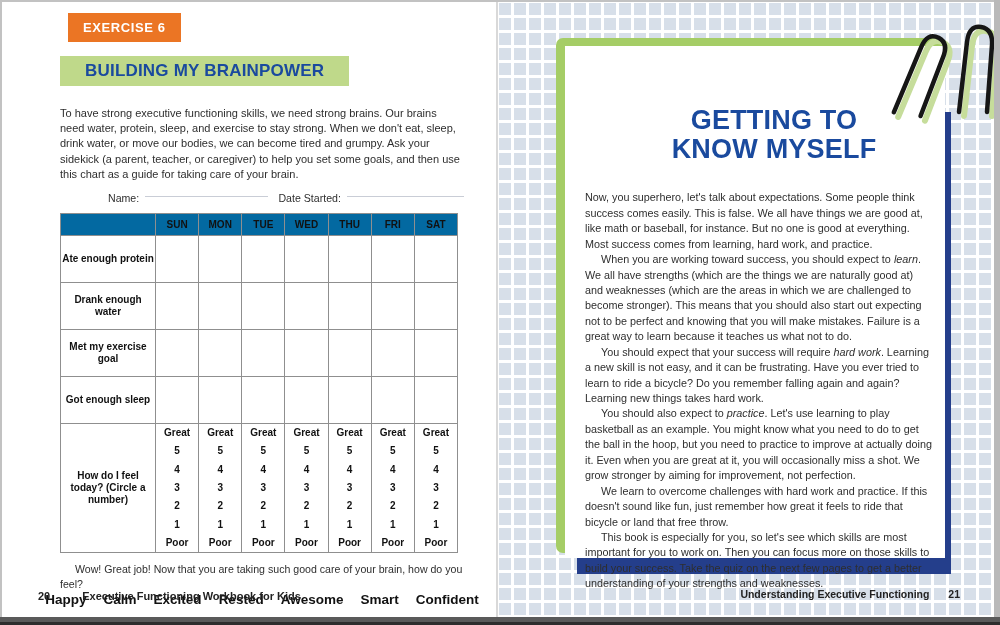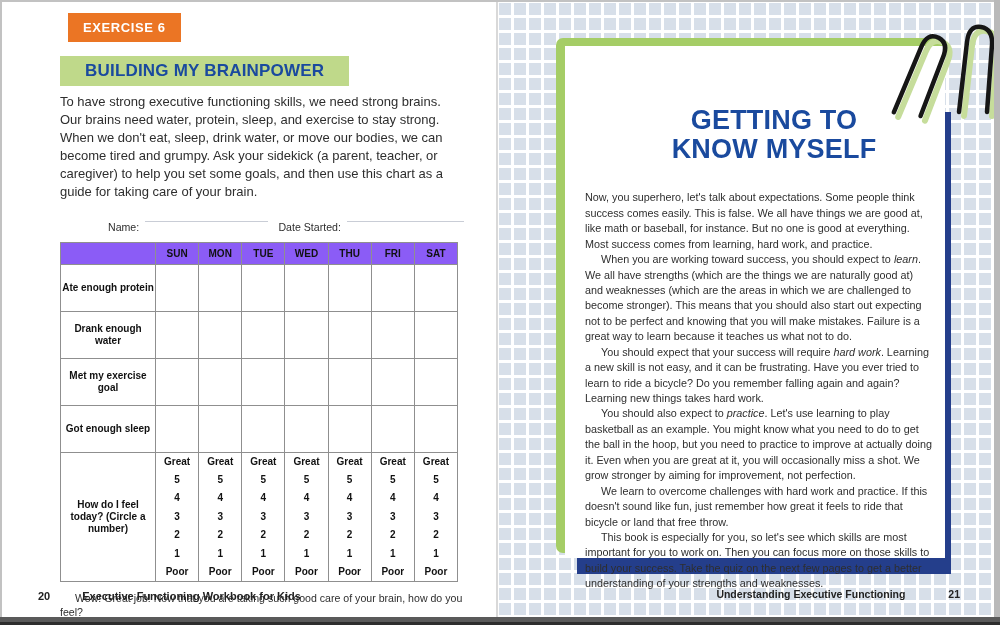--- a/index.html
+++ b/index.html
@@ -11,29 +11,29 @@
   .spine{position:absolute;left:496px;top:2px;width:2px;height:615px;background:#d9d9d9;}
 
   
   .page-left{position:absolute;left:8px;top:4px;width:488px;height:610px;background:#fff;}
   .left-content{position:absolute;left:52px;top:0;width:404px;}
   .badge{display:inline-block;margin:9px 16px 0 8px;padding:7px 15px;background:#EB7524;
          color:#fff;font-weight:800;font-size:13px;letter-spacing:.6px;}
   .sec-title-wrap{margin-top:14px;}
   .sec-title{display:inline-block;background:#BFD98A;color:#1A4A9E;font-weight:800;
              font-size:17px;letter-spacing:.2px;padding:5px 25px;}
-  .intro{margin-top:7px;font-size:13px;line-height:1.38;color:#2e2e2e;}
-  .name-row{display:flex;align-items:flex-start;margin-top:20px;font-size:10.6px;color:#2e2e2e;padding-left:48px;}
+  .intro{margin-top:20px;font-size:11px;line-height:1.38;color:#2e2e2e;}
+  .name-row{display:flex;align-items:center;margin-top:10px;font-size:10.6px;color:#2e2e2e;padding-left:48px;}
   .fill-line{flex:1;border-bottom:1.4px solid #c9cdd6;margin:0 10px 2px 6px;}
   .fill-line.short{flex:.95;margin-right:0;}
 
   table.chart{border-collapse:collapse;table-layout:fixed;width:398px;margin-top:9px;}
   table.chart td,table.chart th{border:1px solid #8f8f8f;padding:0;text-align:center;vertical-align:middle;}
   table.chart col.lab{width:95px;}
-  .dow{background:#8b5cf6;height:21px;font-size:10px;font-weight:800;color:#111;}
+  .dow{background:#0369a1;height:21px;font-size:10px;font-weight:800;color:#111;}
   .goal-row td{height:46px;}
   .goal-label{font-size:10px;font-weight:800;color:#111;line-height:1.15;padding:2px;}
   .feel-row td{height:128px;}
   .feel-label{font-size:10px;font-weight:800;color:#111;line-height:1.2;padding:2px;}
   .scale-stack{display:flex;flex-direction:column;justify-content:space-between;height:100%;}
   .scale-item{font-size:10px;font-weight:800;color:#111;line-height:17.5px;}
 
   .outro{margin-top:9px;font-size:10.6px;line-height:1.4;color:#2e2e2e;text-indent:15px;}
   .feelings{display:flex;justify-content:center;gap:17px;margin-top:0;
             font-size:13.5px;font-weight:800;color:#111;}
@@ -50,21 +50,21 @@
   .sheet-green{position:absolute;left:58px;top:36px;width:388px;height:515px;background:#A5CD66;border-radius:7px;}
   .card{position:absolute;left:67px;top:44px;width:380px;height:512px;background:#fff;}
   .card-title{margin-top:60px;text-align:center;color:#1A4A9E;font-weight:800;
               font-size:27px;line-height:1.08;letter-spacing:.2px;padding-left:38px;}
   .rp-body{margin:26px 11px 0 20px;font-size:10.8px;line-height:1.43;color:#2e2e2e;}
   .rp-body p{margin:0;text-indent:16px;}
   .rp-body p:first-child{text-indent:0;}
   .clips{position:absolute;left:318px;top:-34px;width:130px;height:120px;}
   .footer-right{position:absolute;left:0;top:586px;width:462px;text-align:right;
                 font-weight:800;font-size:10.5px;color:#222;}
-  .footer-right .pnum{display:inline-block;margin-left:40px;}
+  .footer-right .pnum{display:inline-block;margin-left:16px;}
 </style>
 </head>
 <body>
 
 <div class="spread">
 
   <div class="page-left">
     <div class="left-content">
       <div>
         <span class="badge">EXERCISE 6</span>

